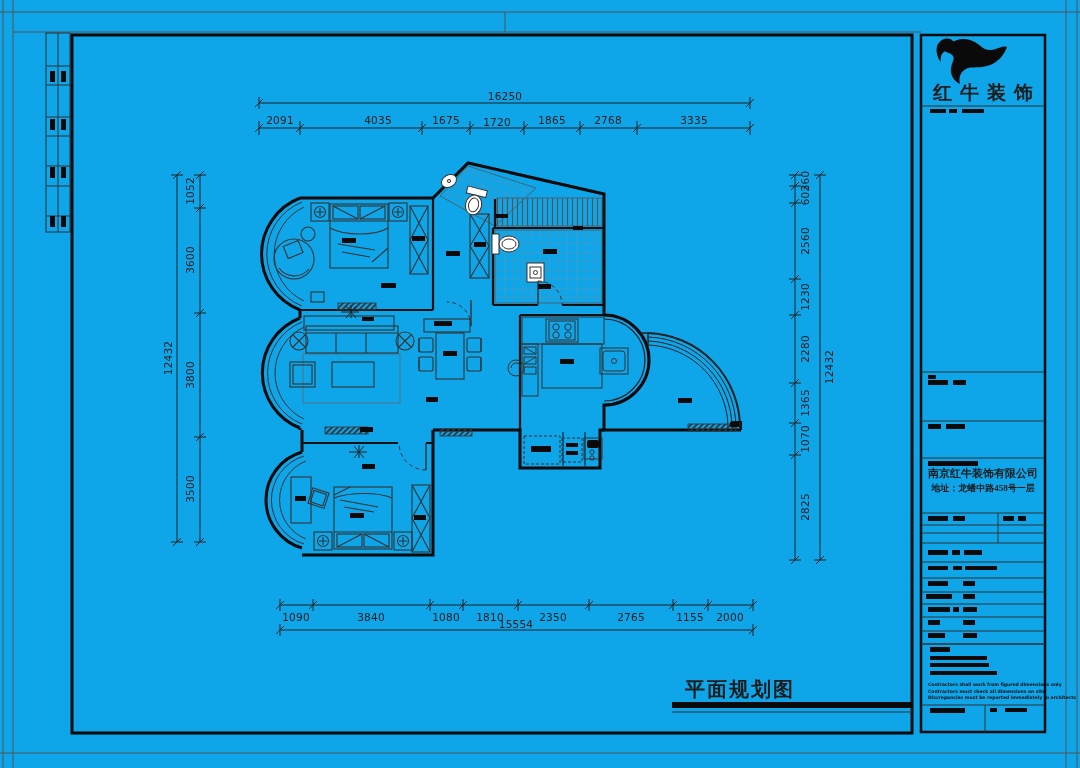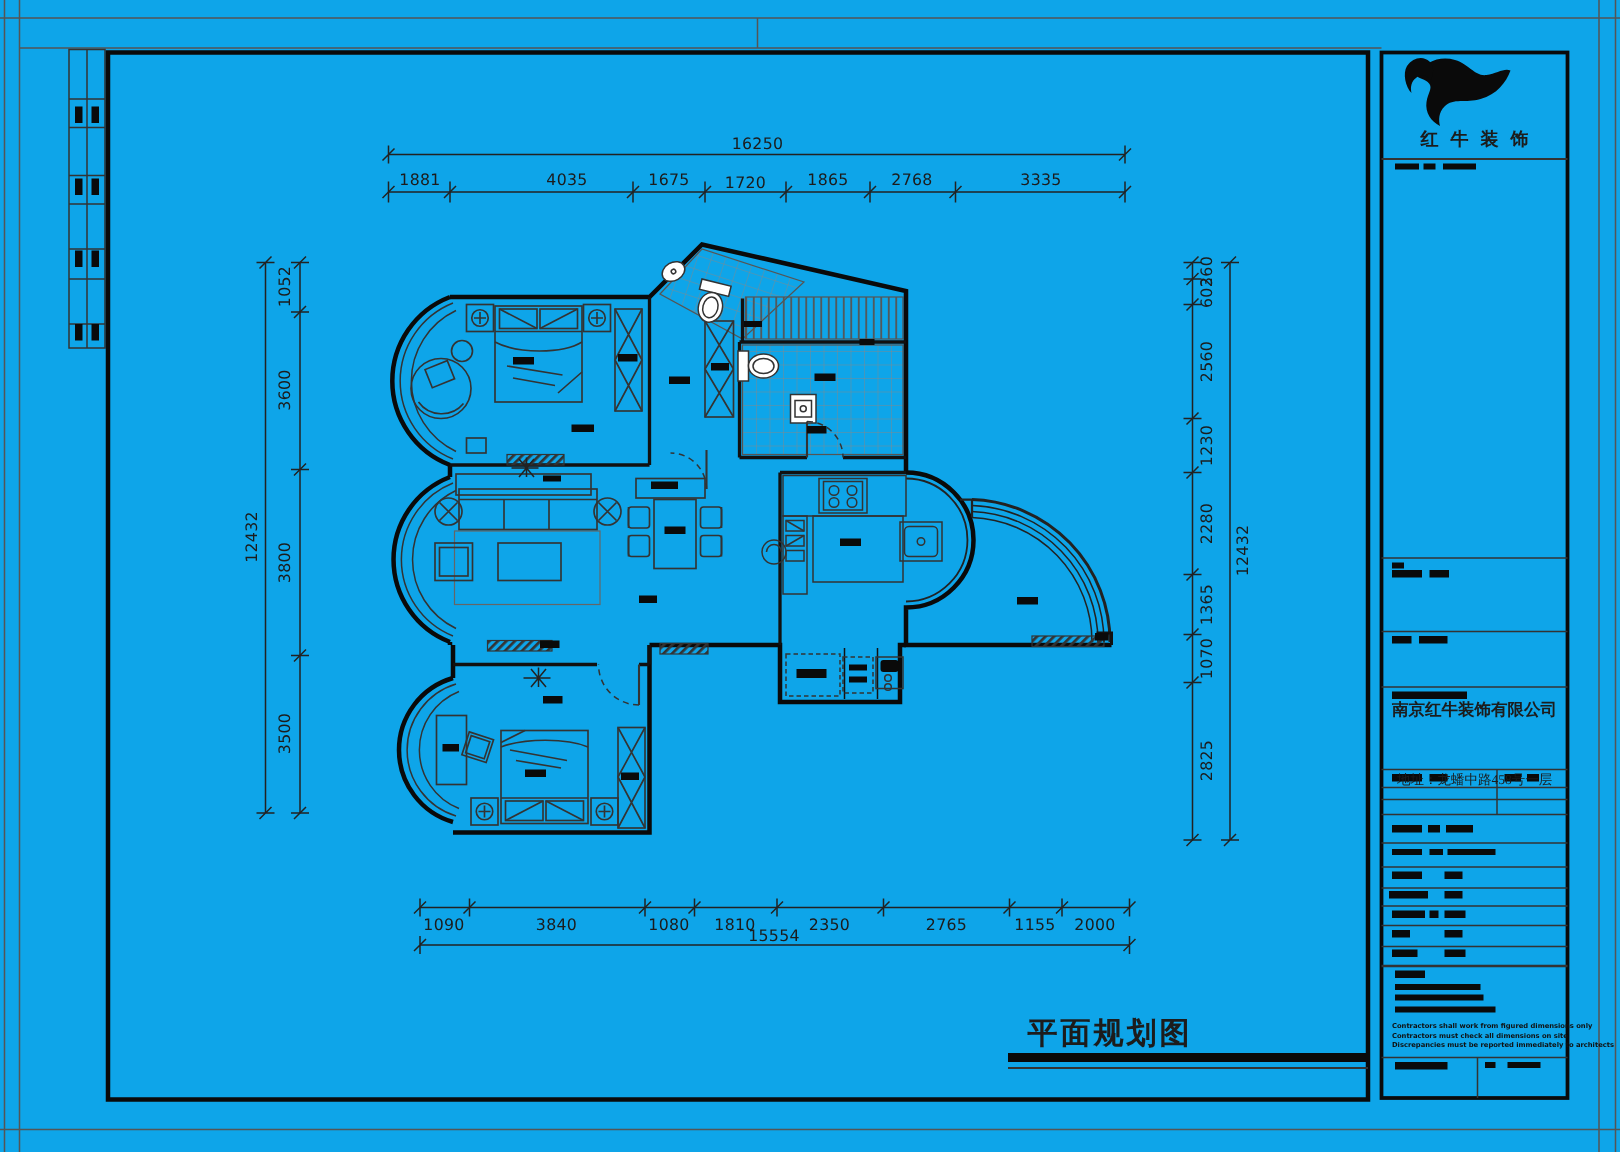--- a/index.html
+++ b/index.html
@@ -2,23 +2,23 @@
 <html><head>
 <meta charset="utf-8">
 <style>
   html,body{margin:0;padding:0;background:#e8e8e8;}
   #stage{position:relative;width:1080px;height:768px;background:#0ea5e9;overflow:hidden;
          font-family:"DejaVu Sans",sans-serif;color:#1c1c1c;}
   #stage svg{position:absolute;left:0;top:0;}
   .txt{position:absolute;transform:translate(-50%,-50%);white-space:nowrap;color:#1c1c1c;}
   .dim{font-size:10.5px;letter-spacing:.2px;font-family:"DejaVu Sans",sans-serif;}
   .rot{transform:translate(-50%,-50%) rotate(-90deg);}
-  .brand{font-size:12px;font-weight:bold;letter-spacing:8px;font-family:"Liberation Serif",serif;}
+  .brand{font-size:19px;font-weight:bold;letter-spacing:8px;font-family:"Liberation Serif",serif;}
   .company{font-size:11px;font-weight:bold;font-family:"Liberation Serif",serif;}
-  .addr{font-size:9px;font-weight:normal;font-family:"Liberation Serif",serif;margin-top:32px;}
+  .addr{font-size:9px;font-weight:bold;font-family:"Liberation Serif",serif;}
   .titletext{font-size:20px;font-family:"Liberation Serif",serif;font-weight:600;letter-spacing:2px;}
   .notes{position:absolute;transform:none;font-size:4.5px;line-height:6.5px;font-weight:bold;color:#111;
          font-family:"DejaVu Sans",sans-serif;white-space:nowrap;}
 </style>
 </head>
 <body>
 
 <div id="stage">
 
 <svg width="1080" height="768" viewBox="0 0 1080 768">
@@ -414,21 +414,21 @@
     <rect x="566" y="443" width="12" height="4"></rect>
     <rect x="566" y="451" width="12" height="4"></rect>
     <rect x="587" y="440" width="12" height="8" rx="2"></rect>
     <rect x="560" y="359" width="14" height="5"></rect>
     <rect x="678" y="398" width="14" height="5"></rect>
     <rect x="730" y="422" width="9" height="5"></rect>
   </g>
 </svg>
 
 <span class="txt dim" style="left:505px;top:96px">16250</span>
-<span class="txt dim" style="left:280px;top:120px">1881</span>
+<span class="txt dim" style="left:280px;top:120px">2091</span>
 <span class="txt dim" style="left:378px;top:120px">4035</span>
 <span class="txt dim" style="left:446px;top:120px">1675</span>
 <span class="txt dim" style="left:497px;top:122px">1720</span>
 <span class="txt dim" style="left:552px;top:120px">1865</span>
 <span class="txt dim" style="left:608px;top:120px">2768</span>
 <span class="txt dim" style="left:694px;top:120px">3335</span>
 
 <span class="txt dim" style="left:296px;top:617px">1090</span>
 <span class="txt dim" style="left:371px;top:617px">3840</span>
 <span class="txt dim" style="left:446px;top:617px">1080</span>

